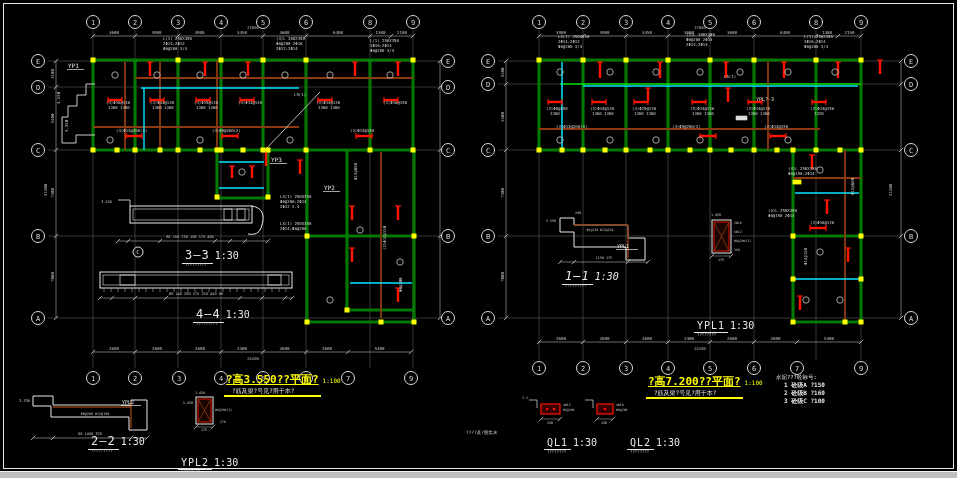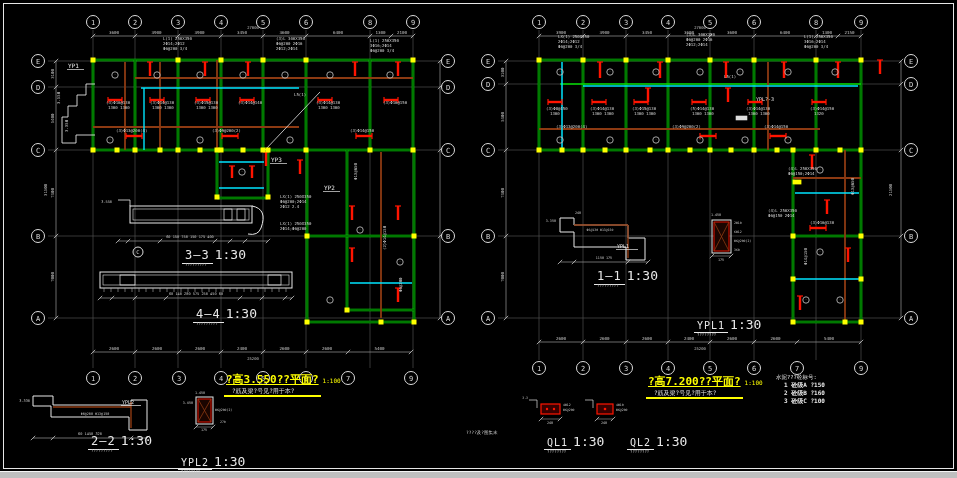--- a/index.html
+++ b/index.html
@@ -4,21 +4,21 @@
 <style>
   html,body{margin:0;padding:0;background:#000;}
   #stage{position:relative;width:957px;height:478px;background:#000;overflow:hidden;
          font-family:"DejaVu Sans Mono","Liberation Mono",monospace;}
   .frame{position:absolute;left:3px;top:3px;width:949px;height:464px;border:1px solid #e6e6e6;pointer-events:none;}
   .bottom-strip{position:absolute;left:0;top:471px;width:957px;height:7px;background:#bfbfbf;border-top:1px solid #f5f5f5;}
   svg{position:absolute;left:0;top:0;}
   .sec{position:absolute;color:#e8e8e8;white-space:nowrap;line-height:1;}
   .sec-name{font-size:12px;letter-spacing:1px;border-bottom:1px solid #e8e8e8;padding:0 3px 1px 3px;}
   .sec-sm .sec-name{font-size:10px;}
-  .sec-scale{font-size:13px;margin-left:2px;}
+  .sec-scale{font-size:10px;margin-left:2px;}
   .sec-sub{font-size:4px;color:#bdbdbd;margin-top:1px;padding-left:3px;letter-spacing:0;}
   .title{position:absolute;white-space:nowrap;line-height:1;}
   .title-text{color:#ffff00;font-size:11px;font-weight:bold;border-bottom:2px solid #ffff00;padding:0 2px 9px 2px;letter-spacing:0;text-decoration:underline;}
   .title-scale{color:#ffff00;font-size:6px;margin-left:2px;}
   .title-sub{color:#e0e0e0;font-size:6px;margin-top:2px;padding-left:8px;}
   .notes{position:absolute;color:#e8e8e8;line-height:1.55;white-space:nowrap;}
   .notes-header{font-size:6.5px;font-weight:bold;}
   .notes-item{font-size:5.5px;}
   .legend{position:absolute;color:#e8e8e8;line-height:1.3;white-space:nowrap;}
   .legend-header{font-size:5.5px;}
@@ -813,21 +813,21 @@
     <div class="sec-sub">?????????</div>
   </div>
   <div class="sec" style="left:88px;top:432px;">
     <div><span class="sec-name">2—2</span><span class="sec-scale">1:30</span></div>
     <div class="sec-sub">?????????</div>
   </div>
   <div class="sec sec-sm" style="left:178px;top:453px;">
     <div><span class="sec-name">YPL2</span><span class="sec-scale">1:30</span></div>
     <div class="sec-sub">????????</div>
   </div>
-  <div class="sec" style="left:594px;top:267px;">
+  <div class="sec" style="left:562px;top:267px;font-style:italic;">
     <div><span class="sec-name">1—1</span><span class="sec-scale">1:30</span></div>
     <div class="sec-sub">?????????</div>
   </div>
   <div class="sec sec-sm" style="left:694px;top:272px;margin-top:44px;">
     <div><span class="sec-name">YPL1</span><span class="sec-scale">1:30</span></div>
     <div class="sec-sub">????????</div>
   </div>
   <div class="sec sec-sm" style="left:536px;top:433px;margin-left:8px;">
     <div><span class="sec-name">QL1</span><span class="sec-scale">1:30</span></div>
     <div class="sec-sub">????????</div>

